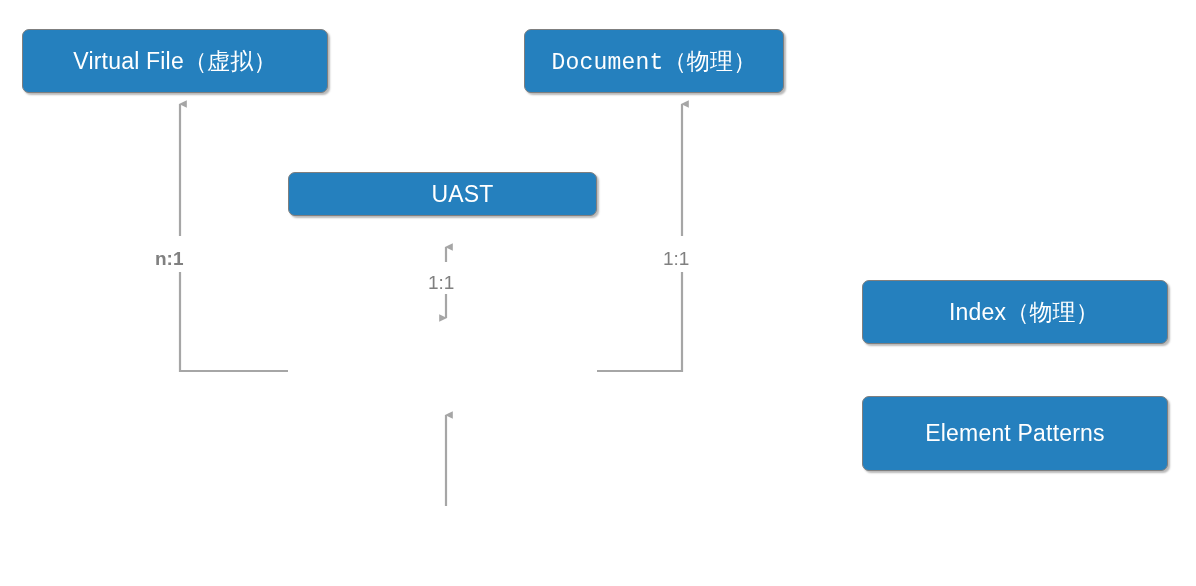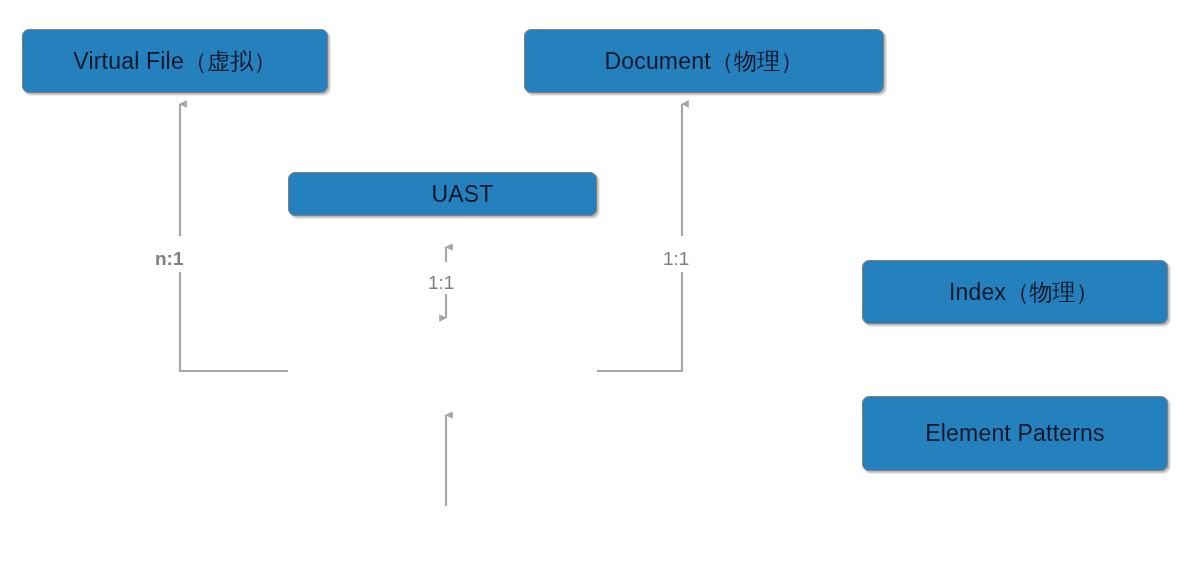--- a/index.html
+++ b/index.html
@@ -20,21 +20,21 @@
   .node {
     position: absolute;
     box-sizing: border-box;
     background: #2580be;
     border: 1px solid #7f7f7f;
     border-radius: 7px;
     box-shadow: 2px 2px 2px rgba(0,0,0,0.28);
     display: flex;
     align-items: center;
     justify-content: center;
-    color: #0f172a;
+    color: #ffffff;
     font-size: 23px;
     font-weight: 400;
     letter-spacing: 0.2px;
     white-space: nowrap;
     user-select: none;
   }
   .edge-label {
     position: absolute;
     color: #808080;
     font-size: 19px;
@@ -80,27 +80,27 @@
       <path d="M446,294 L446,318" stroke="#a6a6a6" stroke-width="2.2" fill="none" marker-end="url(#arrowDown)"></path>
     </g>
 
     <g>
       <path d="M446,506 L446,415" stroke="#a6a6a6" stroke-width="2.2" fill="none" marker-end="url(#arrowUp)"></path>
     </g>
   </svg>
 
   <div class="node" style="left:22px; top:29px; width:306px; height:64px;">Virtual File（虚拟）</div>
 
-  <div class="node" style="left:524px; top:29px; width:360px; height:64px;">Document（物理）</div>
+  <div class="node" style="left:524px; top:29px; width:260px; height:64px;font-family:Liberation Mono, monospace;">Document（物理）</div>
 
   <div class="node" style="left:288px; top:172px; width:309px; height:44px;padding-left:40px;">UAST</div>
 
 
 
-  <div class="node" style="left:862px; top:260px; width:306px; height:64px;padding-left:18px;">Index（物理）</div>
+  <div class="node" style="left:862px; top:280px; width:306px; height:64px;padding-left:18px;">Index（物理）</div>
 
   <div class="node" style="left:862px; top:396px; width:306px; height:75px;">Element Patterns</div>
 
 
   <div class="edge-label" style="left:155px; top:248px;font-weight:bold;">n:1</div>
 
   <div class="edge-label" style="left:663px; top:248px;">1:1</div>
 
   <div class="edge-label" style="left:428px; top:272px;">1:1</div>
 

